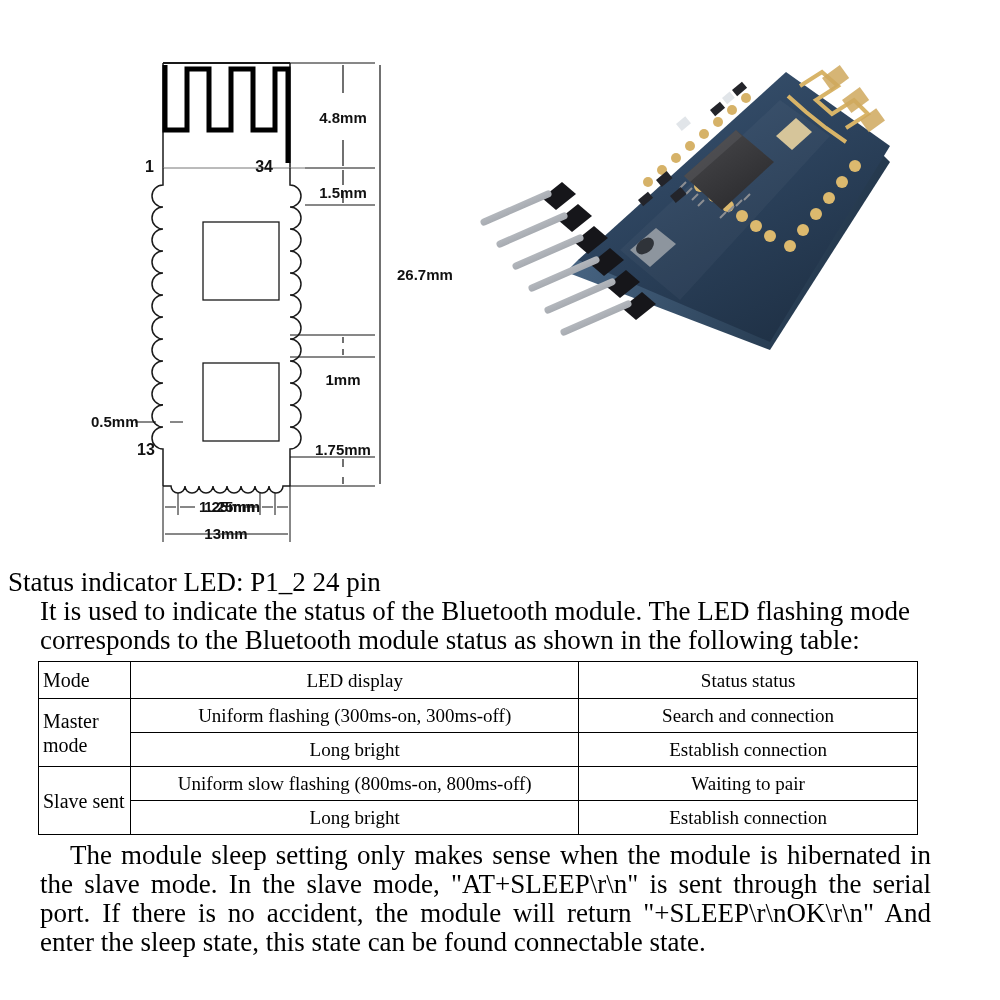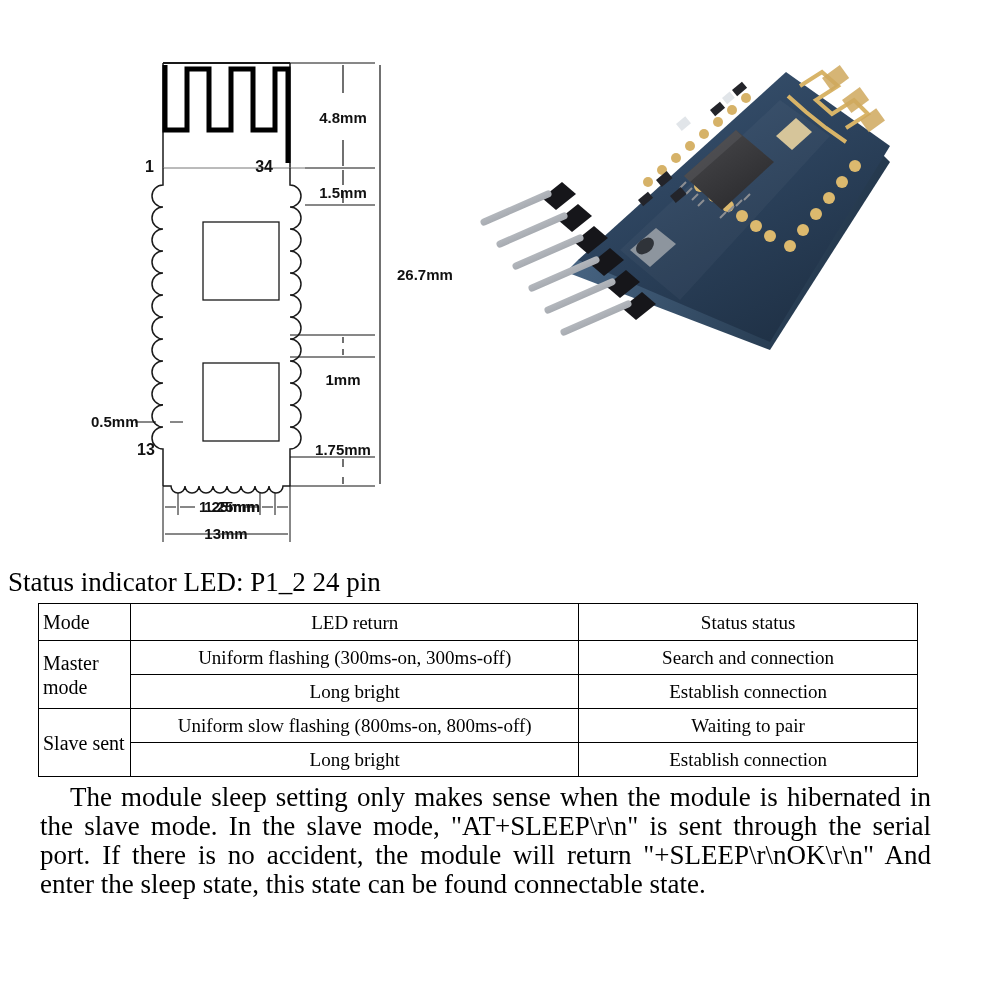--- a/index.html
+++ b/index.html
@@ -270,28 +270,29 @@
         <path d="M158,254 L94,282"></path>
       </g>
     </svg>
   </div>
 </div>
 
 <div id="body-text">
 
   <div id="intro">
     <p class="para l1">Status indicator LED: P1_2 24 pin</p>
+    <p class="para">It is used to indicate the status of the Bluetooth module. The LED flashing mode corresponds to the Bluetooth module status as shown in the following table:</p>
   </div>
 
   <div id="led-table-wrap">
     <table>
       <tbody>
         <tr>
           <td class="mode-cell hdr">Mode</td>
-          <td class="led-cell hdr">LED return</td>
+          <td class="led-cell hdr">LED display</td>
           <td class="status-cell hdr">Status status</td>
         </tr>
 
         <tr>
           <td class="mode-cell" rowspan="2">Master mode</td>
           <td class="led-cell">Uniform flashing (300ms-on, 300ms-off)</td>
           <td class="status-cell">Search and connection</td>
         </tr>
         <tr>
           <td class="led-cell">Long bright</td>

